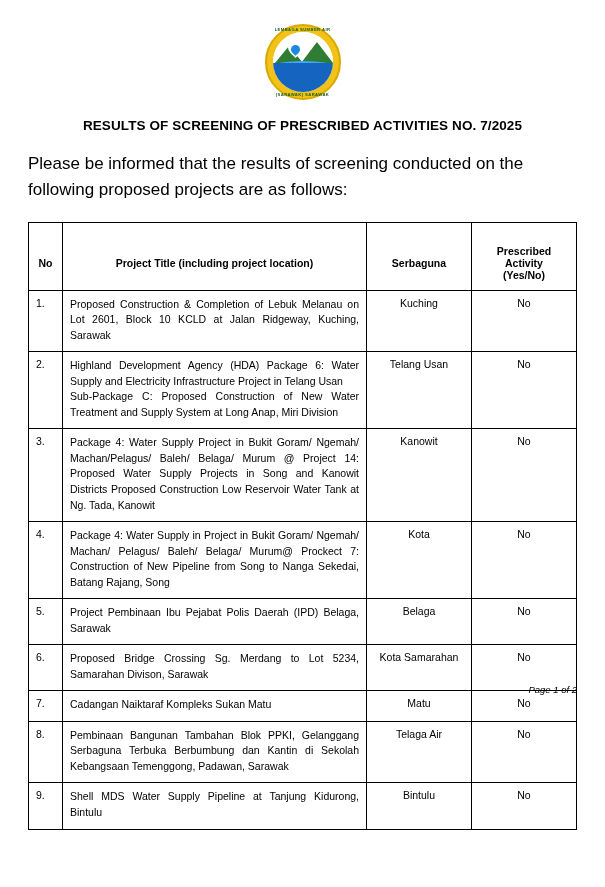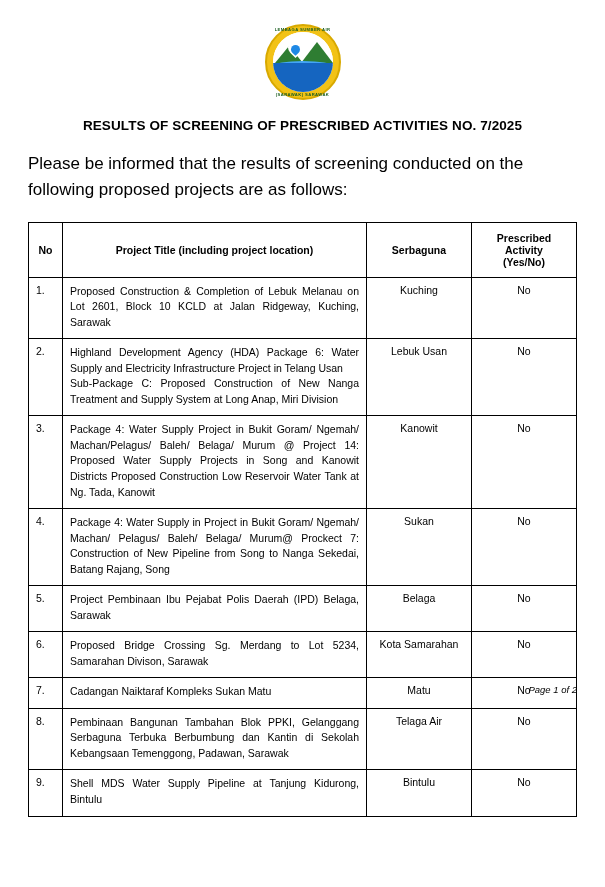--- a/index.html
+++ b/index.html
@@ -56,21 +56,21 @@
   table.screening th,
   table.screening td {
     border: 1px solid #000000;
     vertical-align: top;
     padding: 6px 7px 8px 7px;
   }
   table.screening thead th {
     text-align: center;
     font-weight: bold;
     font-size: 10.5px;
-    padding-top: 9px;
+    padding-top: 22px;
     padding-bottom: 9px;
     vertical-align: middle;
   }
   .col-no { width: 34px; }
   .col-title { width: auto; }
   .col-location { width: 105px; }
   .col-prescribed { width: 105px; }
 
   td.c-no {
     text-align: left;
@@ -226,35 +226,35 @@
       <tr>
         <td class="c-no">1.</td>
         <td class="c-title">Proposed Construction &amp; Completion of Lebuk Melanau on Lot 2601, Block 10 KCLD at Jalan Ridgeway, Kuching, Sarawak</td>
         <td class="c-location">Kuching</td>
         <td class="c-prescribed">No</td>
       </tr>
       <tr>
         <td class="c-no">2.</td>
         <td class="c-title">
           <span>Highland Development Agency (HDA) Package 6: Water Supply and Electricity Infrastructure Project in Telang Usan</span>
-          <span class="line2">Sub-Package C: Proposed Construction of New Nanga Treatment and Supply System at Long Anap, Miri Division</span>
+          <span class="line2">Sub-Package C: Proposed Construction of New Water Treatment and Supply System at Long Anap, Miri Division</span>
         </td>
-        <td class="c-location">Lebuk Usan</td>
+        <td class="c-location">Telang Usan</td>
         <td class="c-prescribed">No</td>
       </tr>
       <tr>
         <td class="c-no">3.</td>
         <td class="c-title">Package 4: Water Supply Project in Bukit Goram/ Ngemah/ Machan/Pelagus/ Baleh/ Belaga/ Murum @ Project 14: Proposed Water Supply Projects in Song and Kanowit Districts Proposed Construction Low Reservoir Water Tank at Ng. Tada, Kanowit</td>
         <td class="c-location">Kanowit</td>
         <td class="c-prescribed">No</td>
       </tr>
       <tr>
         <td class="c-no">4.</td>
         <td class="c-title">Package 4: Water Supply in Project in Bukit Goram/ Ngemah/ Machan/ Pelagus/ Baleh/ Belaga/ Murum@ Prockect 7: Construction of New Pipeline from Song to Nanga Sekedai, Batang Rajang, Song</td>
-        <td class="c-location">Sukan</td>
+        <td class="c-location">Kota</td>
         <td class="c-prescribed">No</td>
       </tr>
       <tr>
         <td class="c-no">5.</td>
         <td class="c-title">Project Pembinaan Ibu Pejabat Polis Daerah (IPD) Belaga, Sarawak</td>
         <td class="c-location">Belaga</td>
         <td class="c-prescribed">No</td>
       </tr>
       <tr>
         <td class="c-no">6.</td>

